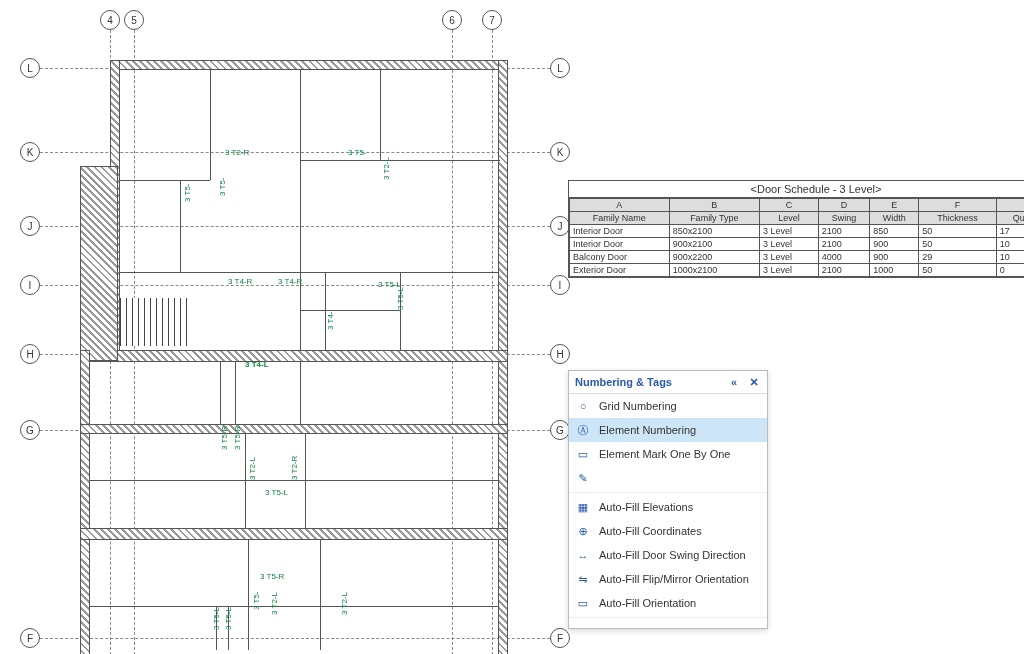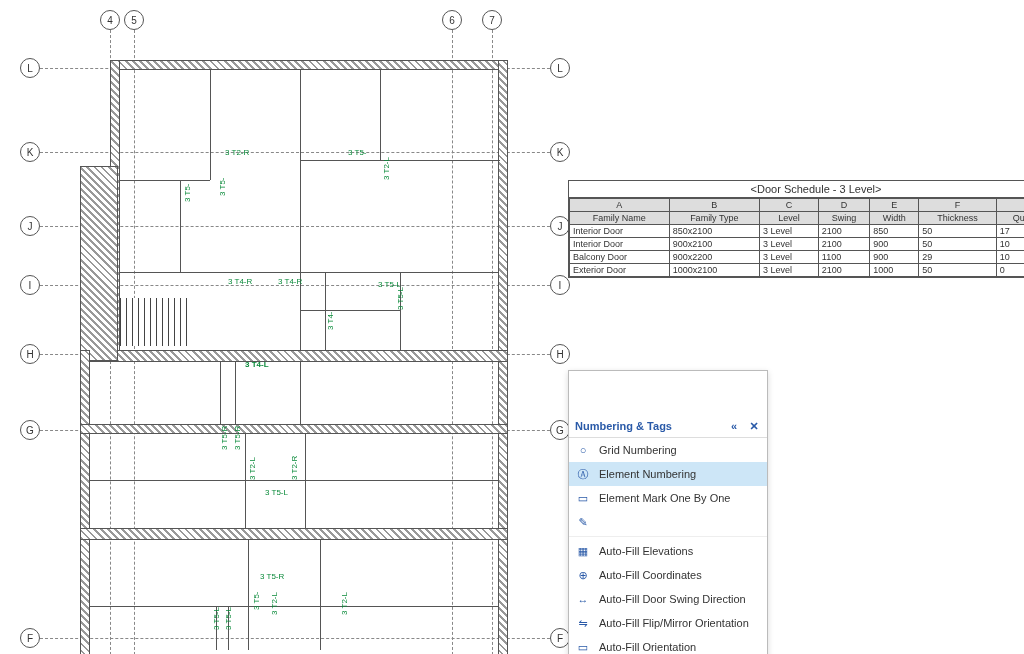--- a/index.html
+++ b/index.html
@@ -108,21 +108,20 @@
     box-shadow: 0 2px 6px rgba(0,0,0,0.15);
     font-size: 11px;
   }
   .panel-header {
     display:flex;
     align-items:center;
     padding: 4px 6px;
     font-weight: bold;
     color: #2a5aa8;
     border-bottom: 1px solid #ddd;
-    margin-top: 44px;
   }
   .panel-header .spacer { flex:1; }
   .panel-header .hicon {
     width:14px;height:14px;margin-left:6px;
     color:#2a5aa8; cursor:pointer;
     display:flex;align-items:center;justify-content:center;
     font-size:11px;
   }
   .panel-item {
     display:flex;
@@ -284,21 +283,21 @@
           <td>3 Level</td>
           <td>2100</td>
           <td>900</td>
           <td>50</td>
           <td>10</td>
         </tr>
         <tr>
           <td>Balcony Door</td>
           <td>900x2200</td>
           <td>3 Level</td>
-          <td>1100</td>
+          <td>4000</td>
           <td>900</td>
           <td>29</td>
           <td>10</td>
         </tr>
         <tr>
           <td>Exterior Door</td>
           <td>1000x2100</td>
           <td>3 Level</td>
           <td>2100</td>
           <td>1000</td>

